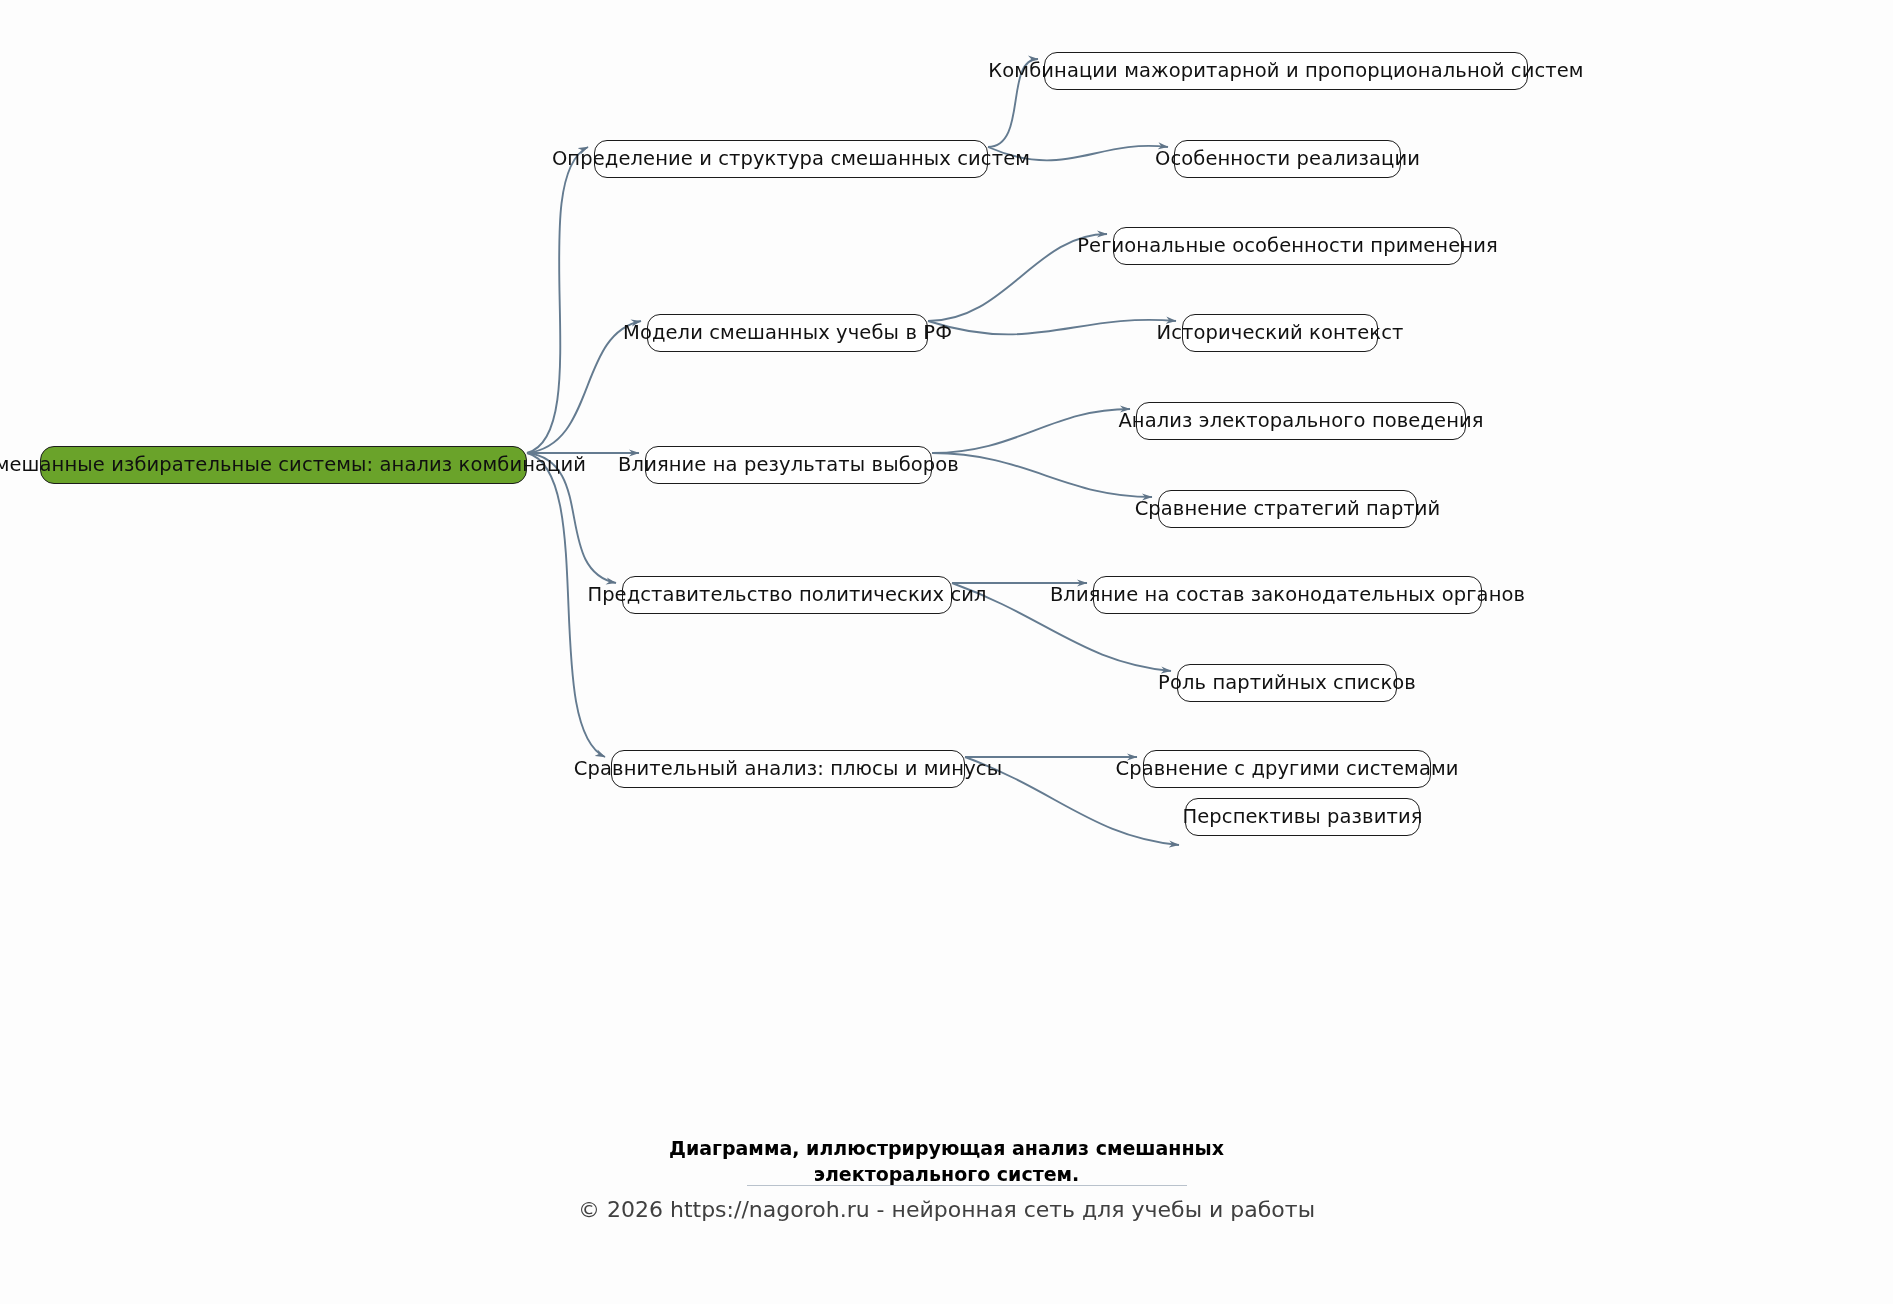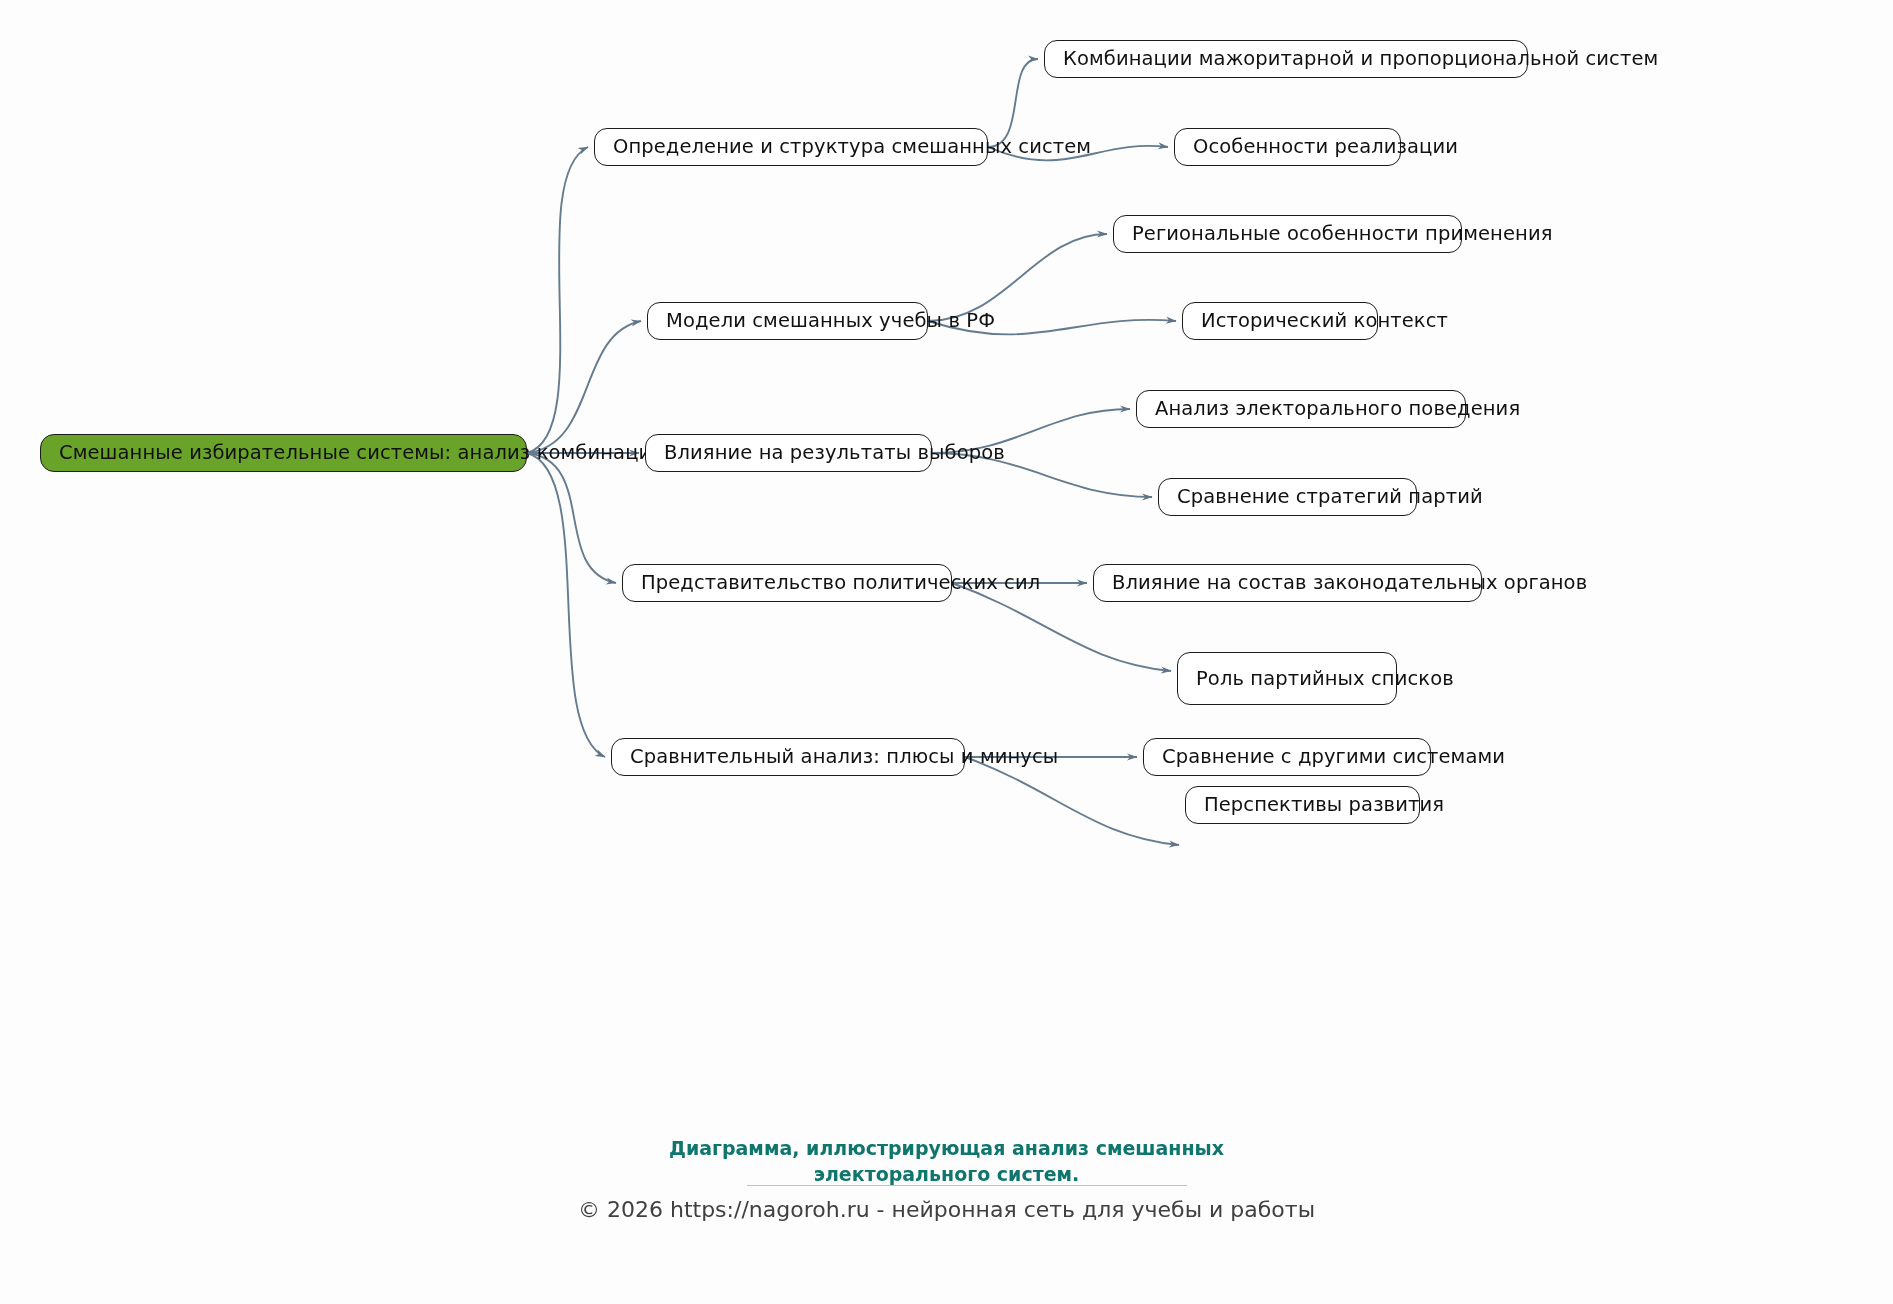--- a/index.html
+++ b/index.html
@@ -22,43 +22,45 @@
     top: 0;
     width: 1893px;
     height: 1304px;
     pointer-events: none;
   }
   .node {
     position: absolute;
     box-sizing: border-box;
     display: flex;
     align-items: center;
+    justify-content: center;
     background: #ffffff;
     border: 1.6px solid #1c1c1c;
     border-radius: 13px;
     color: #111111;
     font-size: 19.5px;
     line-height: 1;
     white-space: nowrap;
     padding: 0 18px;
     letter-spacing: 0.1px;
+    margin-top: 12px;
   }
   .node.root {
     background: #6aa32a;
     border: 1.6px solid #1c1c1c;
     border-radius: 14px;
     color: #101010;
     font-size: 19.5px;
   }
   .caption {
     position: absolute;
     left: 0;
     width: 1893px;
     text-align: center;
-    color: #0f766e;
+    color: #000000;
     font-weight: bold;
     font-size: 19px;
     line-height: 1.35;
   }
   .caption-rule {
     position: absolute;
     height: 1px;
     background: #b9c2cc;
   }
   .footer {
@@ -130,21 +132,21 @@
       </div>
       <div class="node" style="left: 1158px; top: 478px; width: 259px; height: 38px;">
         <span>Сравнение стратегий партий</span>
       </div>
       <div class="node" style="left: 622px; top: 564px; width: 330px; height: 38px;">
         <span>Представительство политических сил</span>
       </div>
       <div class="node" style="left: 1093px; top: 564px; width: 389px; height: 38px;">
         <span>Влияние на состав законодательных органов</span>
       </div>
-      <div class="node" style="left: 1177px; top: 652px; width: 220px; height: 53px;">
+      <div class="node" style="left: 1177px; top: 652px; width: 220px; height: 38px;">
         <span>Роль партийных списков</span>
       </div>
       <div class="node" style="left: 611px; top: 738px; width: 354px; height: 38px;">
         <span>Сравнительный анализ: плюсы и минусы</span>
       </div>
       <div class="node" style="left: 1143px; top: 738px; width: 288px; height: 38px;">
         <span>Сравнение с другими системами</span>
       </div>
       <div class="node" style="left: 1185px; top: 786px; width: 235px; height: 38px;">
         <span>Перспективы развития</span>

